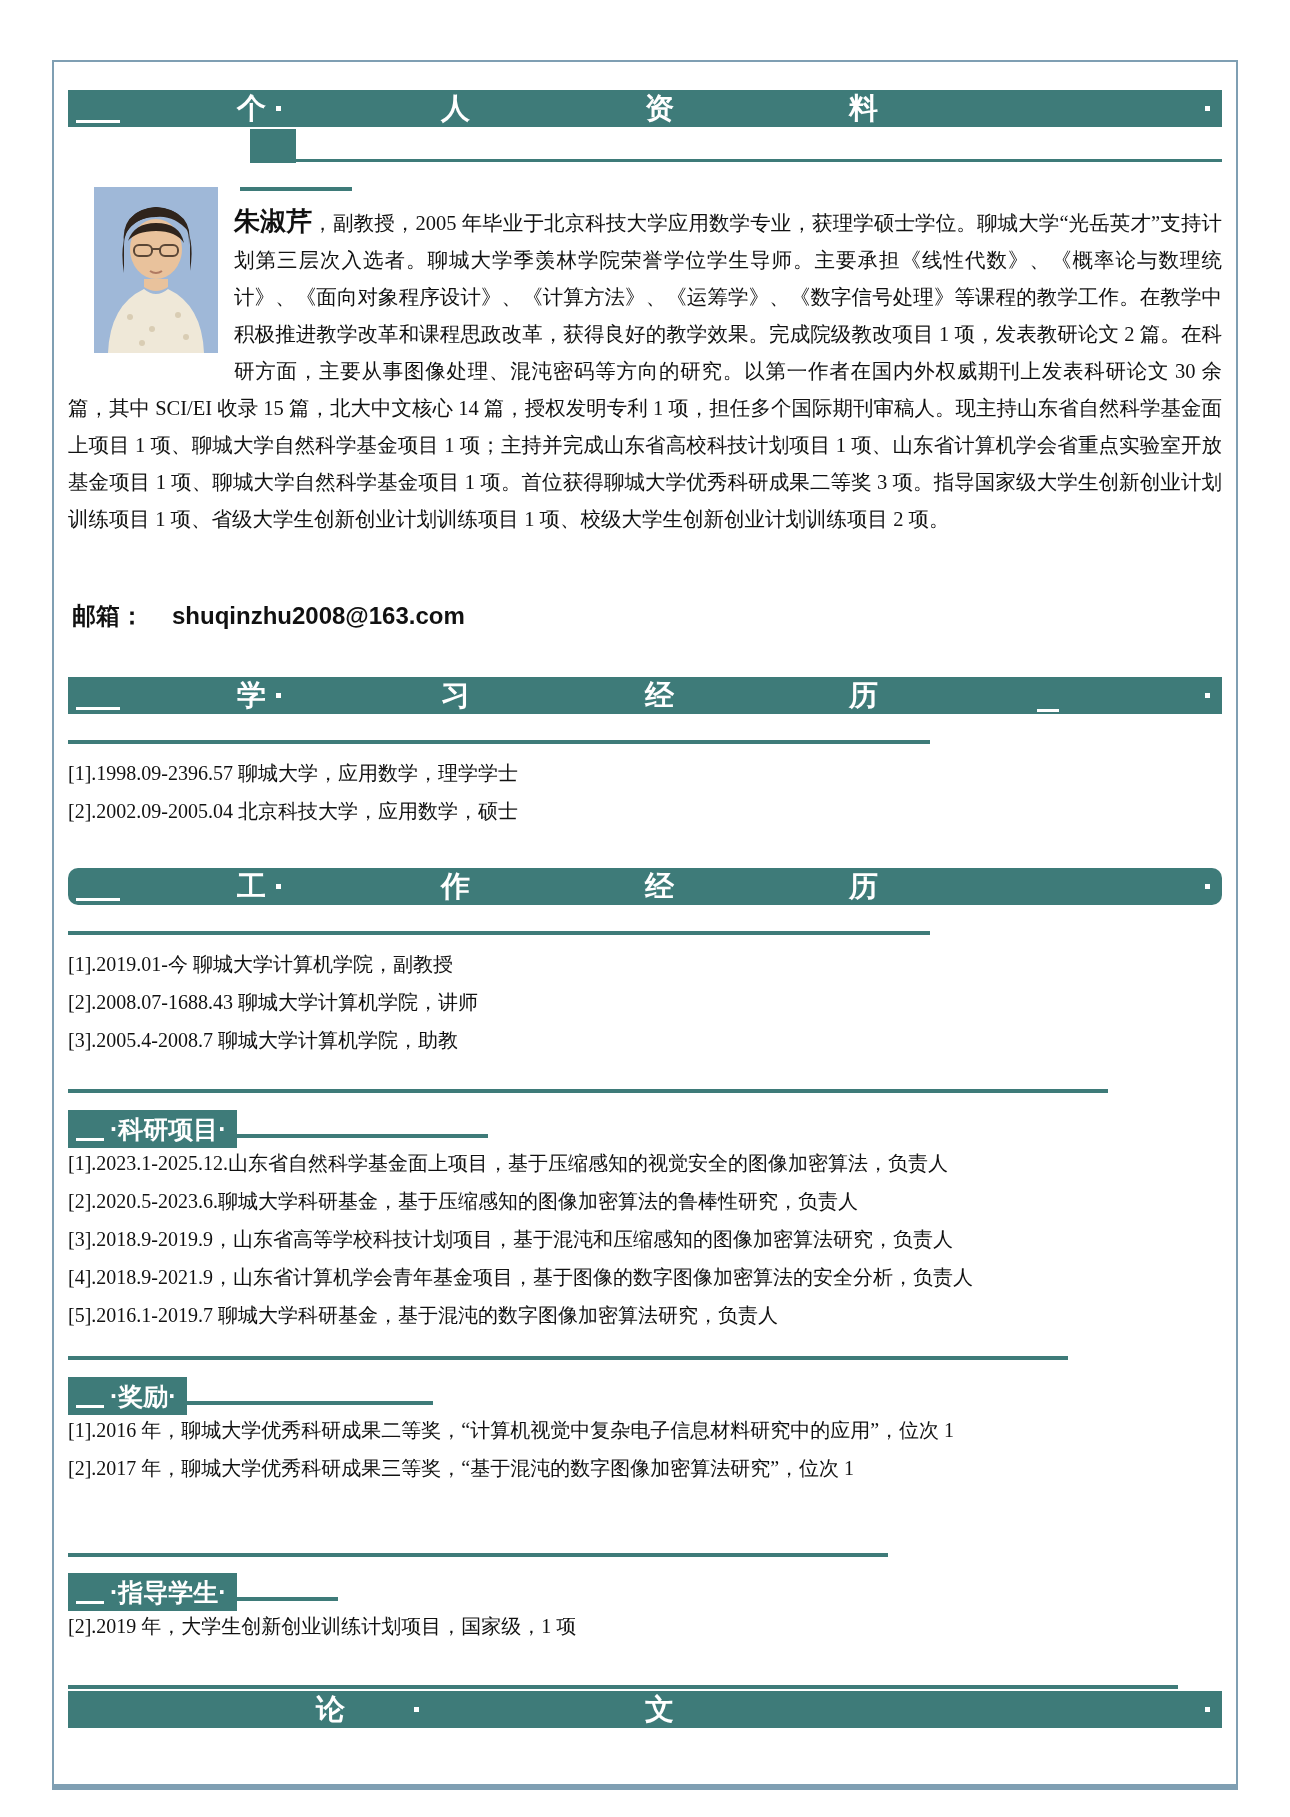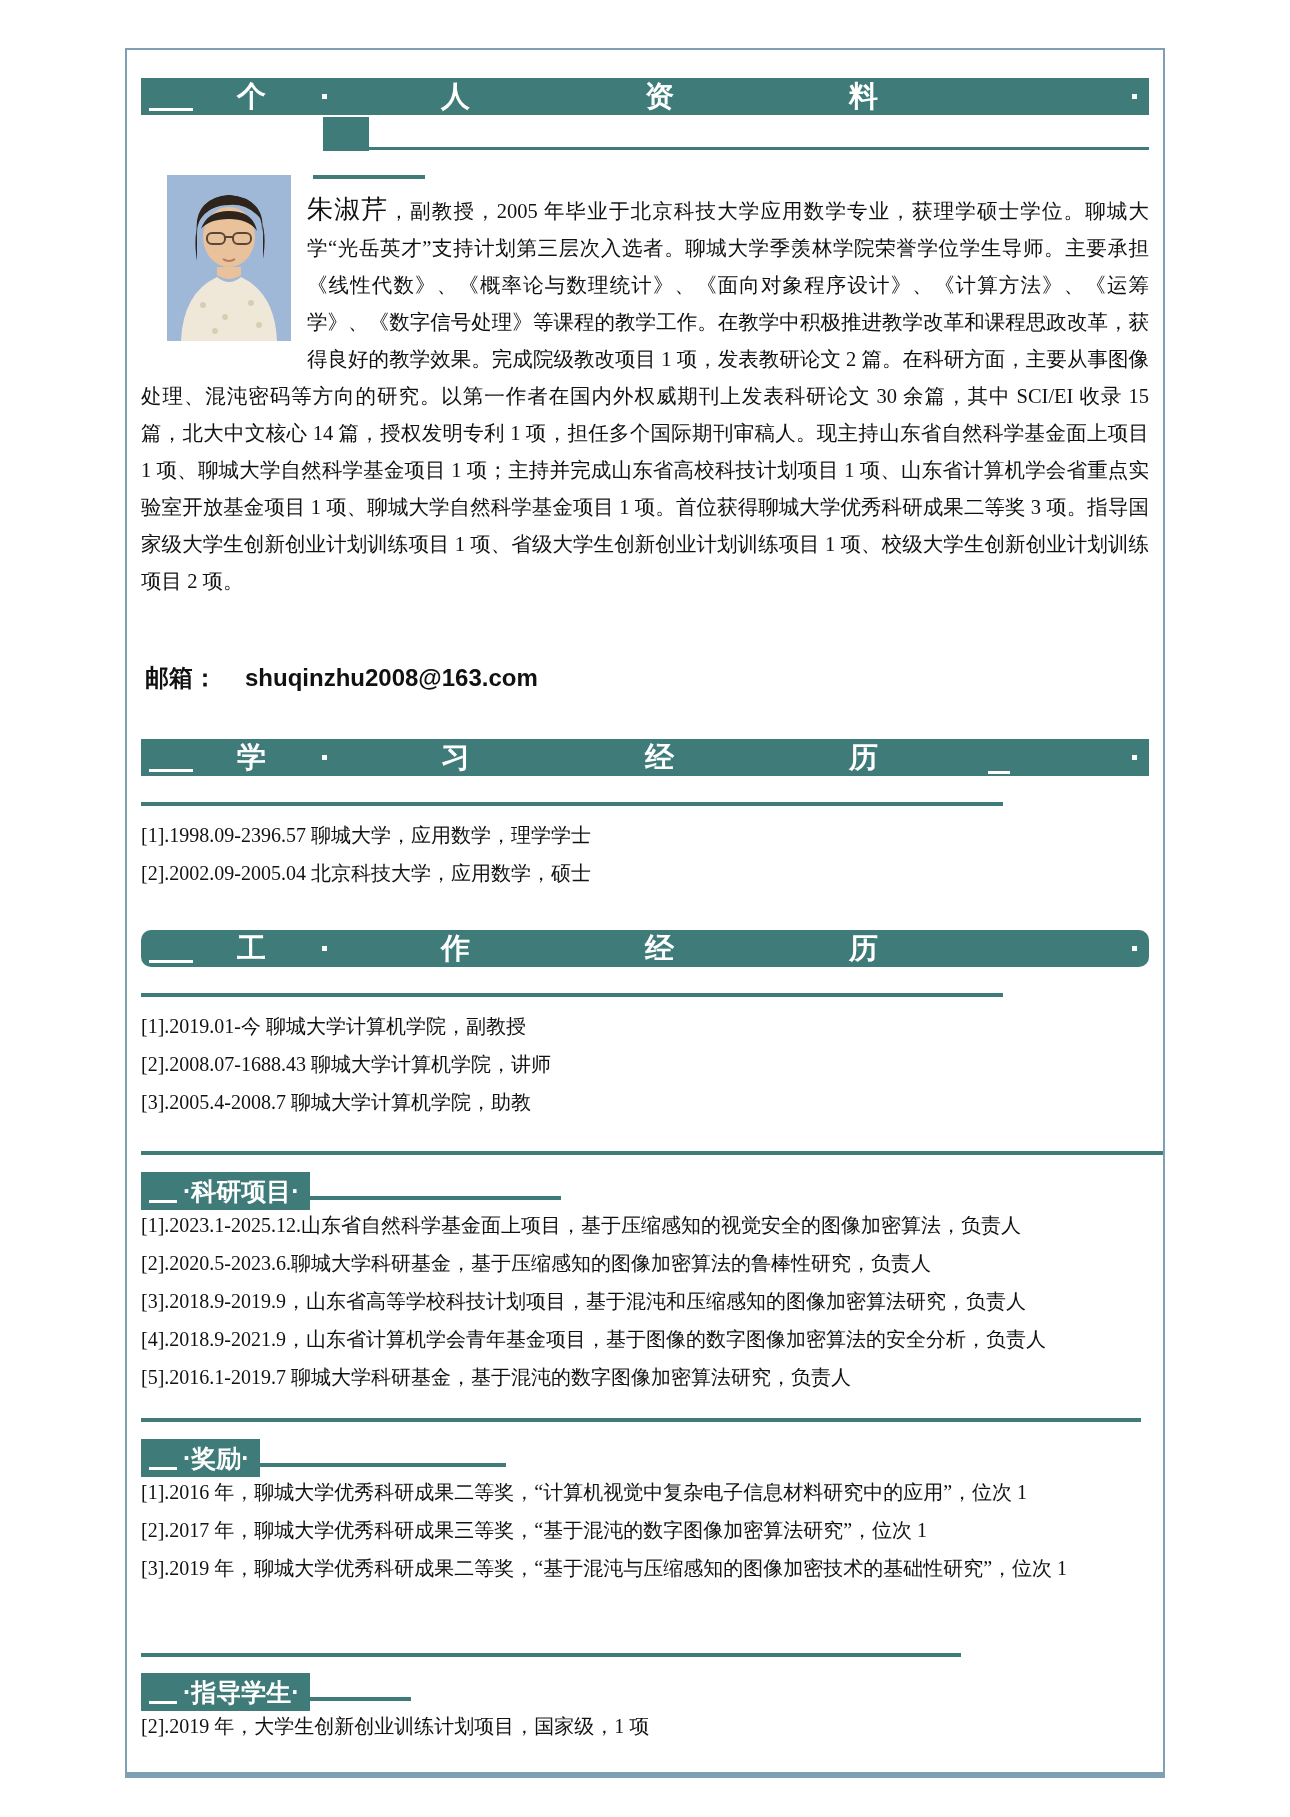--- a/index.html
+++ b/index.html
@@ -1,22 +1,22 @@
 <!DOCTYPE html>
 <html><head>
 <meta charset="utf-8">
 <style>
   * { box-sizing: border-box; }
   html,body { margin:0; padding:0; background:#ffffff; }
   body { font-family:"Liberation Serif","DejaVu Serif",serif; color:#111; }
 
   .page {
     position:relative;
-    width:1040px; height:1730px;
-    margin:48px auto 47px auto;
+    width:1186px; height:1730px;
+    margin:60px auto 47px auto;
     border:2px solid #7F9FB3;
     border-bottom-width:6px;
     background:#fff;
     overflow:hidden;
     padding:0 14px;
   }
 
   
   .bar {
     position:relative;
@@ -59,21 +59,21 @@
     background:#9fb8d8;
     overflow:hidden;
   }
   .name-dash { width:112px; height:4px; background:#3E7B79; margin:16px 0 0 172px; }
   .bio {
     margin:12px 0 0 0;
     font-size:20.5px;
     line-height:37px;
     text-align:justify;
   }
-  .bio .name { font-weight:normal; font-size:26px; font-family:"Liberation Sans","DejaVu Sans",sans-serif; }
+  .bio .name { font-weight:bold; font-size:26px; font-family:"Liberation Sans","DejaVu Sans",sans-serif; }
 
   .email-row {
     margin:62px 0 0 4px;
     font-family:"Liberation Sans","DejaVu Sans",sans-serif;
     font-weight:bold;
     font-size:24px;
   }
   .email-row .email { margin-left:28px; }
 
   
@@ -191,21 +191,20 @@
   <div class="badge-row" style="margin-top:5px;">
     <span class="badge-underline" style="width:365px;"></span>
     <span class="badge">
       <span class="badge-inner-underscore"></span>
       <span>·奖励·</span>
     </span>
   </div>
   <div class="entries" style="margin-top:4px;">
     <div class="entry">[1].2016 年，聊城大学优秀科研成果二等奖，“计算机视觉中复杂电子信息材料研究中的应用”，位次 1</div>
     <div class="entry">[2].2017 年，聊城大学优秀科研成果三等奖，“基于混沌的数字图像加密算法研究”，位次 1</div>
-    <div class="entry">[3].2019 年，聊城大学优秀科研成果二等奖，“基于混沌与压缩感知的图像加密技术的基础性研究”，位次 1</div>
   </div>
 
   <div class="rule" style="width:820px; margin-top:66px;"></div>
   <div class="badge-row" style="margin-top:4px;">
     <span class="badge-underline" style="width:270px;"></span>
     <span class="badge">
       <span class="badge-inner-underscore"></span>
       <span>·指导学生·</span>
     </span>
   </div>

